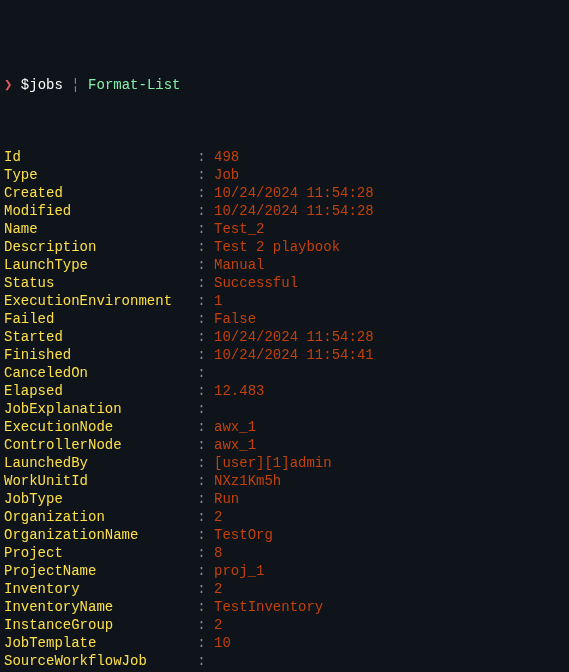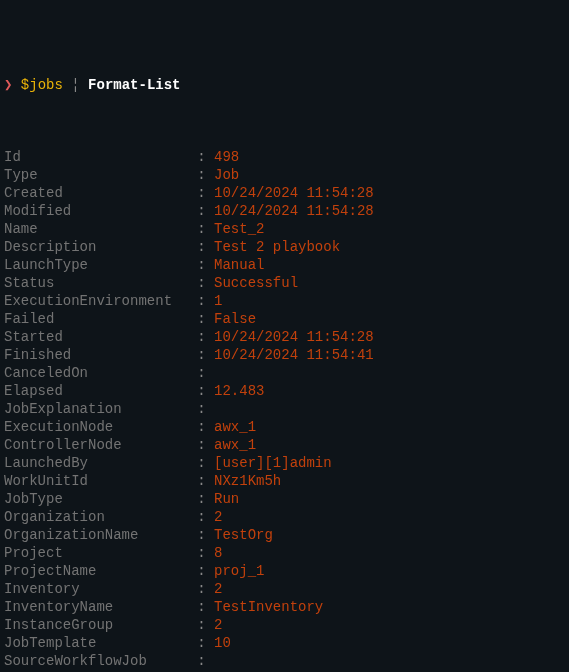--- a/index.html
+++ b/index.html
@@ -11,31 +11,30 @@
       line-height: 18px;
       color: #c0c5ce;
       white-space: pre;
       overflow: hidden;
     }
     .prompt-arrow {
       color: #e05a5a;
       font-weight: bold;
     }
     .var {
-      color: #eab308;
+      color: #ffffff;
     }
     .pipe {
       color: #888;
     }
     .cmd {
-      color: #ffffff;
-      font-weight: bold;
+      color: #86efac;
     }
     .key {
-      color: #737373;
+      color: #fde047;
     }
     .colon {
       color: #888;
     }
     .value {
       color: #c2410c;
     }
     .output-line {
       display: block;
     }

